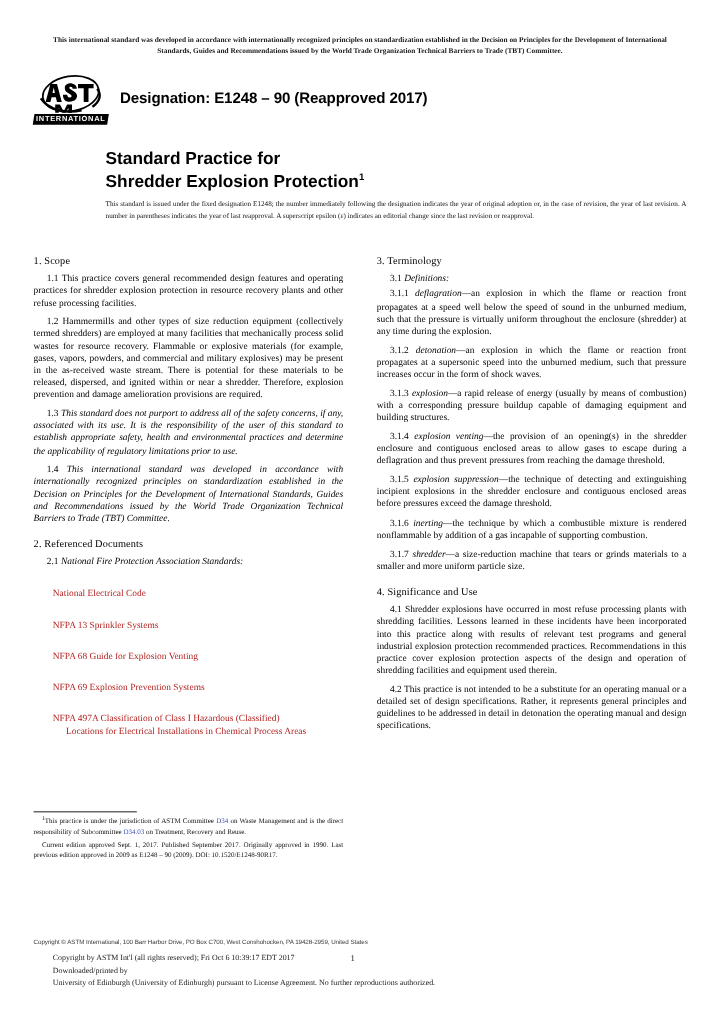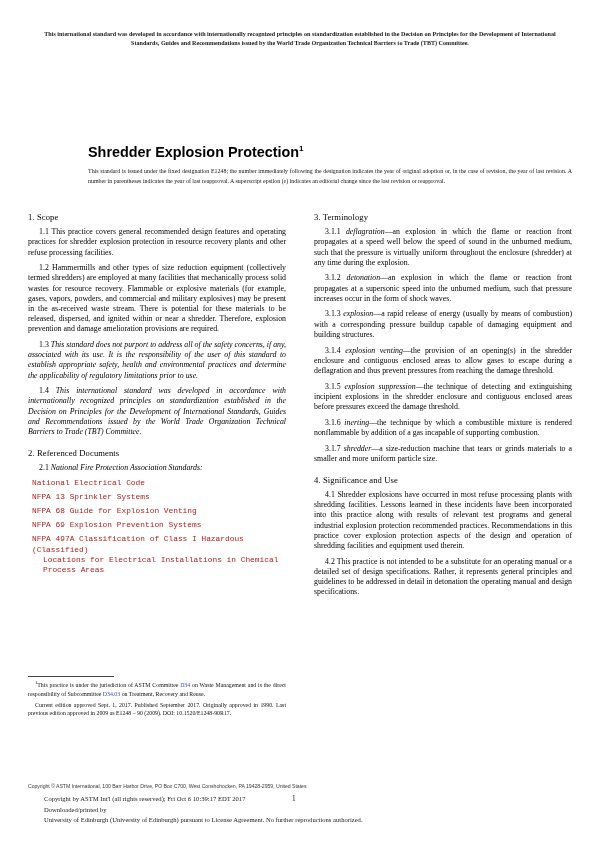--- a/index.html
+++ b/index.html
@@ -156,26 +156,25 @@
   .term { font-style: italic; }
 
   
   .ref-list {
     margin: 0;
     padding: 0;
     list-style: none;
     text-align: left;
   }
   .ref-list li {
-    margin: 4px;
+    margin: 16px;
     padding: 0 0 0 0;
     text-align: left;
     color: #b32121;
     line-height: 1.30;
-    font-family: Liberation Mono, monospace;
   }
   .ref-list li .cont { display: block; padding-left: 11px; text-indent: 0; }
   .ref-sub {
     text-indent: 11px;
     font-style: italic;
     margin: 0 0 0.5px 0;
     color: #000;
   }
 
   
@@ -228,24 +227,45 @@
     color: #111;
   }
 </style>
 </head>
 <body>
 
 <div class="page">
 
   <div class="intl-note">This international standard was developed in accordance with internationally recognized principles on standardization established in the Decision on Principles for the Development of International Standards, Guides and Recommendations issued by the World Trade Organization Technical Barriers to Trade (TBT) Committee.</div>
 
+  <div class="desig-row">
+    <div class="astm-logo">
+      <svg class="logo-mark" viewBox="0 0 112 68" xmlns="http://www.w3.org/2000/svg">
+        <g fill="none" stroke="#000" stroke-width="3">
+          <ellipse cx="56" cy="32" rx="47" ry="29" transform="rotate(-9 56 32)"></ellipse>
+          <path d="M6 40 C 18 58, 46 66, 74 60" stroke-width="4"></path>
+          <path d="M100 24 C 108 34, 104 46, 92 54" stroke-width="4"></path>
+        </g>
+        <g fill="#000">
+          <path d="M22 16 L33 16 L41 46 L33 46 L31 38 L24 38 L22 46 L14 46 Z M25.5 31 L29.5 31 L27.6 22 Z"></path>
+          <path d="M46 22 C46 17, 52 14, 58 15 C63 16, 66 19, 66 24 L59 24 C59 21, 57 20, 55 20.5 C53 21, 53 23, 55 24.5 L62 29 C67 32, 68 38, 64 42 C60 46, 51 47, 46 43 C43 40, 43 36, 43 34 L50 34 C50 37, 52 39, 55 38.5 C58 38, 58 35, 56 34 L49 29.5 C46.5 28, 46 25, 46 22 Z"></path>
+          <path d="M68 16 L94 16 L94 23 L85.5 23 L85.5 46 L77.5 46 L77.5 23 L68 23 Z"></path>
+          <path d="M30 50 L38 50 L44 62 L50 50 L58 50 L58 64 L52 64 L52 56 L47 64 L41 64 L36 56 L36 64 L30 64 Z"></path>
+        </g>
+      </svg>
+      <div class="logo-bar">
+        <span>INTERNATIONAL</span>
+      </div>
+    </div>
+    <div class="designation">Designation: E1248 – 90 (Reapproved 2017)</div>
+  </div>
 
   <div class="title-block">
     <div class="doc-title">
-      <br>
+      <span>Standard Practice for</span><br>
       <span>Shredder Explosion Protection</span><sup>1</sup>
     </div>
   </div>
 
   <div class="issue-note">This standard is issued under the fixed designation E1248; the number immediately following the designation indicates the year of original adoption or, in the case of revision, the year of last revision. A number in parentheses indicates the year of last reapproval. A superscript epsilon (ε) indicates an editorial change since the last revision or reapproval.</div>
 
   <div class="col col-left">
 
     <h2 class="sec">1. Scope</h2>
 
@@ -293,20 +313,24 @@
         <span>NFPA 497A Classification of Class I Hazardous (Classified)</span>
         <span class="cont">Locations for Electrical Installations in Chemical Process Areas</span>
       </li>
     </ul>
   </div>
 
   <div class="col col-right">
 
     <h2 class="sec">3. Terminology</h2>
 
+    <p class="para tight">
+      <span class="num">3.1</span>
+      <span class="term">Definitions:</span>
+    </p>
 
     <p class="para">
       <span class="num">3.1.1</span>
       <span class="term">deflagration</span><span>—an explosion in which the flame or reaction front propagates at a speed well below the speed of sound in the unburned medium, such that the pressure is virtually uniform throughout the enclosure (shredder) at any time during the explosion.</span>
     </p>
 
     <p class="para">
       <span class="num">3.1.2</span>
       <span class="term">detonation</span><span>—an explosion in which the flame or reaction front propagates at a supersonic speed into the unburned medium, such that pressure increases occur in the form of shock waves.</span>
     </p>

